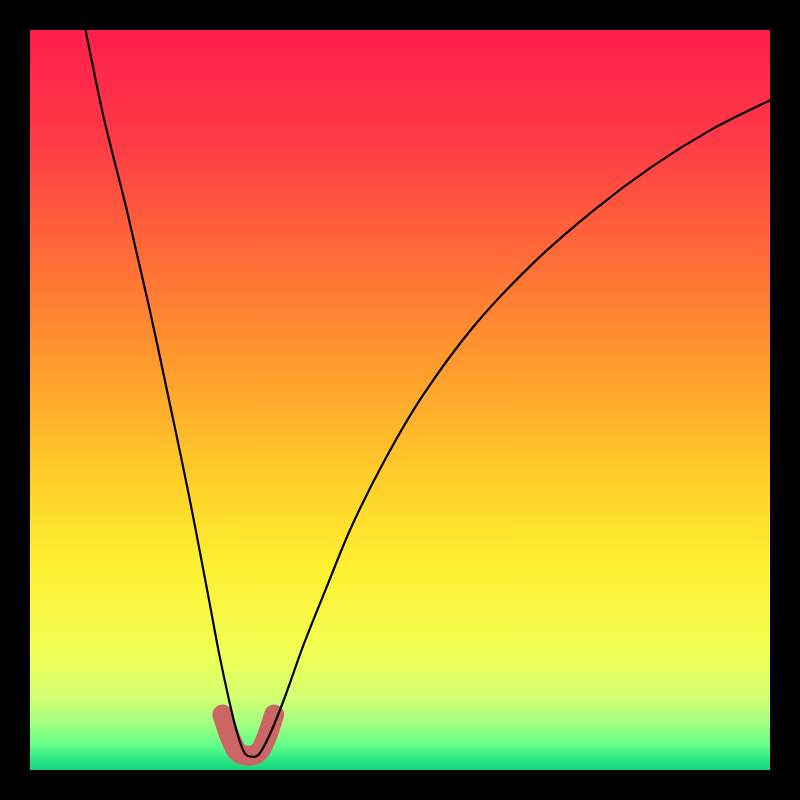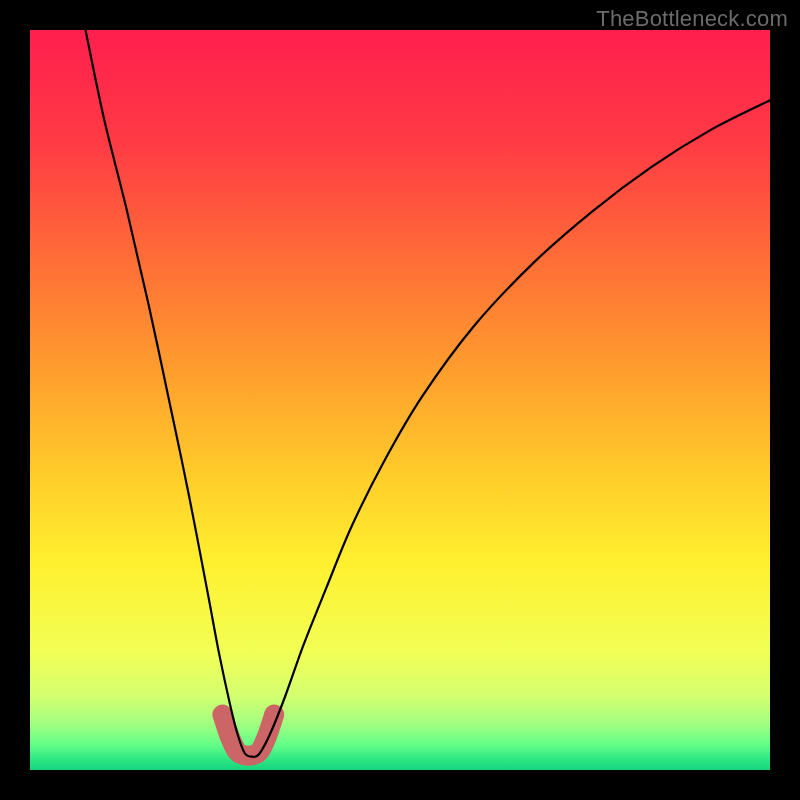--- a/index.html
+++ b/index.html
@@ -59,14 +59,13 @@
             <stop offset="96.5%" stop-color="#66ff88"></stop>
             <stop offset="98.5%" stop-color="#2fe884"></stop>
             <stop offset="100%" stop-color="#14d47d"></stop>
           </linearGradient>
         </defs>
         <rect x="0" y="0" width="740" height="740" fill="url(#bg)"></rect>
         <path d="M 192.4 684.5 C 193.63333333333333 688.2 197.33333333333334 700.5333333333334 199.8 706.7 C 202.26666666666668 712.8666666666667 204.73333333333335 718.4166666666666 207.20000000000002 721.5 C 209.66666666666669 724.5833333333334 212.13333333333333 724.5833333333334 214.6 725.2 C 217.06666666666666 725.8166666666667 219.53333333333333 725.8166666666667 222 725.2 C 224.46666666666667 724.5833333333334 226.93333333333334 724.5833333333334 229.4 721.5 C 231.86666666666667 718.4166666666666 234.33333333333334 712.8666666666667 236.8 706.7 C 239.26666666666668 700.5333333333334 242.9666666666667 688.2 244.20000000000002 684.5" fill="none" stroke="#cc6666" stroke-width="20" stroke-linecap="round" stroke-linejoin="round"></path>
         <path d="M 55.5 0 C 58.583333333333336 14.799999999999992 67.21666666666667 59.199999999999946 74 88.79999999999995 C 80.78333333333333 118.39999999999996 88.8 146.76666666666668 96.2 177.60000000000002 C 103.60000000000001 208.43333333333337 111 240.5 118.4 273.8 C 125.80000000000001 307.1 133.81666666666666 345.33333333333337 140.6 377.40000000000003 C 147.38333333333333 409.4666666666667 152.93333333333334 435.3666666666667 159.1 466.2 C 165.26666666666665 497.0333333333333 172.66666666666666 536.5 177.6 562.4 C 182.53333333333333 588.3 185 603.1 188.70000000000002 621.6 C 192.40000000000003 640.1 196.71666666666667 659.8333333333333 199.8 673.4 C 202.88333333333335 686.9666666666667 204.73333333333335 694.7366666666667 207.20000000000002 703 C 209.66666666666669 711.2633333333333 212.13333333333333 719.0333333333333 214.6 722.98 C 217.06666666666666 726.9266666666667 219.53333333333333 726.5566666666666 222 726.68 C 224.46666666666667 726.8033333333333 226.31666666666666 727.6666666666667 229.4 723.72 C 232.48333333333335 719.7733333333333 236.18333333333334 712.62 240.5 703 C 244.81666666666666 693.38 249.74999999999997 680.8 255.29999999999998 666 C 260.84999999999997 651.2 267.01666666666665 632.0833333333334 273.8 614.2 C 280.58333333333337 596.3166666666667 287.98333333333335 578.4333333333334 296 558.7 C 304.01666666666665 538.9666666666667 312.0333333333333 517.3833333333333 321.9 495.79999999999995 C 331.76666666666665 474.2166666666666 343.4833333333333 450.7833333333333 355.2 429.2 C 366.9166666666667 407.6166666666667 377.40000000000003 388.5 392.20000000000005 366.3 C 407.00000000000006 344.1 425.5 318.2 444 296 C 462.5 273.8 483.4666666666667 252.21666666666664 503.20000000000005 233.09999999999997 C 522.9333333333334 213.9833333333333 542.6666666666666 197.33333333333326 562.4 181.29999999999995 C 582.1333333333333 165.26666666666665 601.8666666666667 150.46666666666675 621.6 136.9000000000001 C 641.3333333333334 123.33333333333343 661.0666666666667 111 680.8000000000001 99.89999999999998 C 700.5333333333334 88.79999999999995 730.1333333333333 75.23333333333329 740 70.29999999999995" fill="none" stroke="#000000" stroke-width="2.2" stroke-linecap="round" stroke-linejoin="round"></path>
       </svg>
   </div>
-  <div class="watermark">TheBottleneck.com</div>
 </div>
 
 </body></html>

